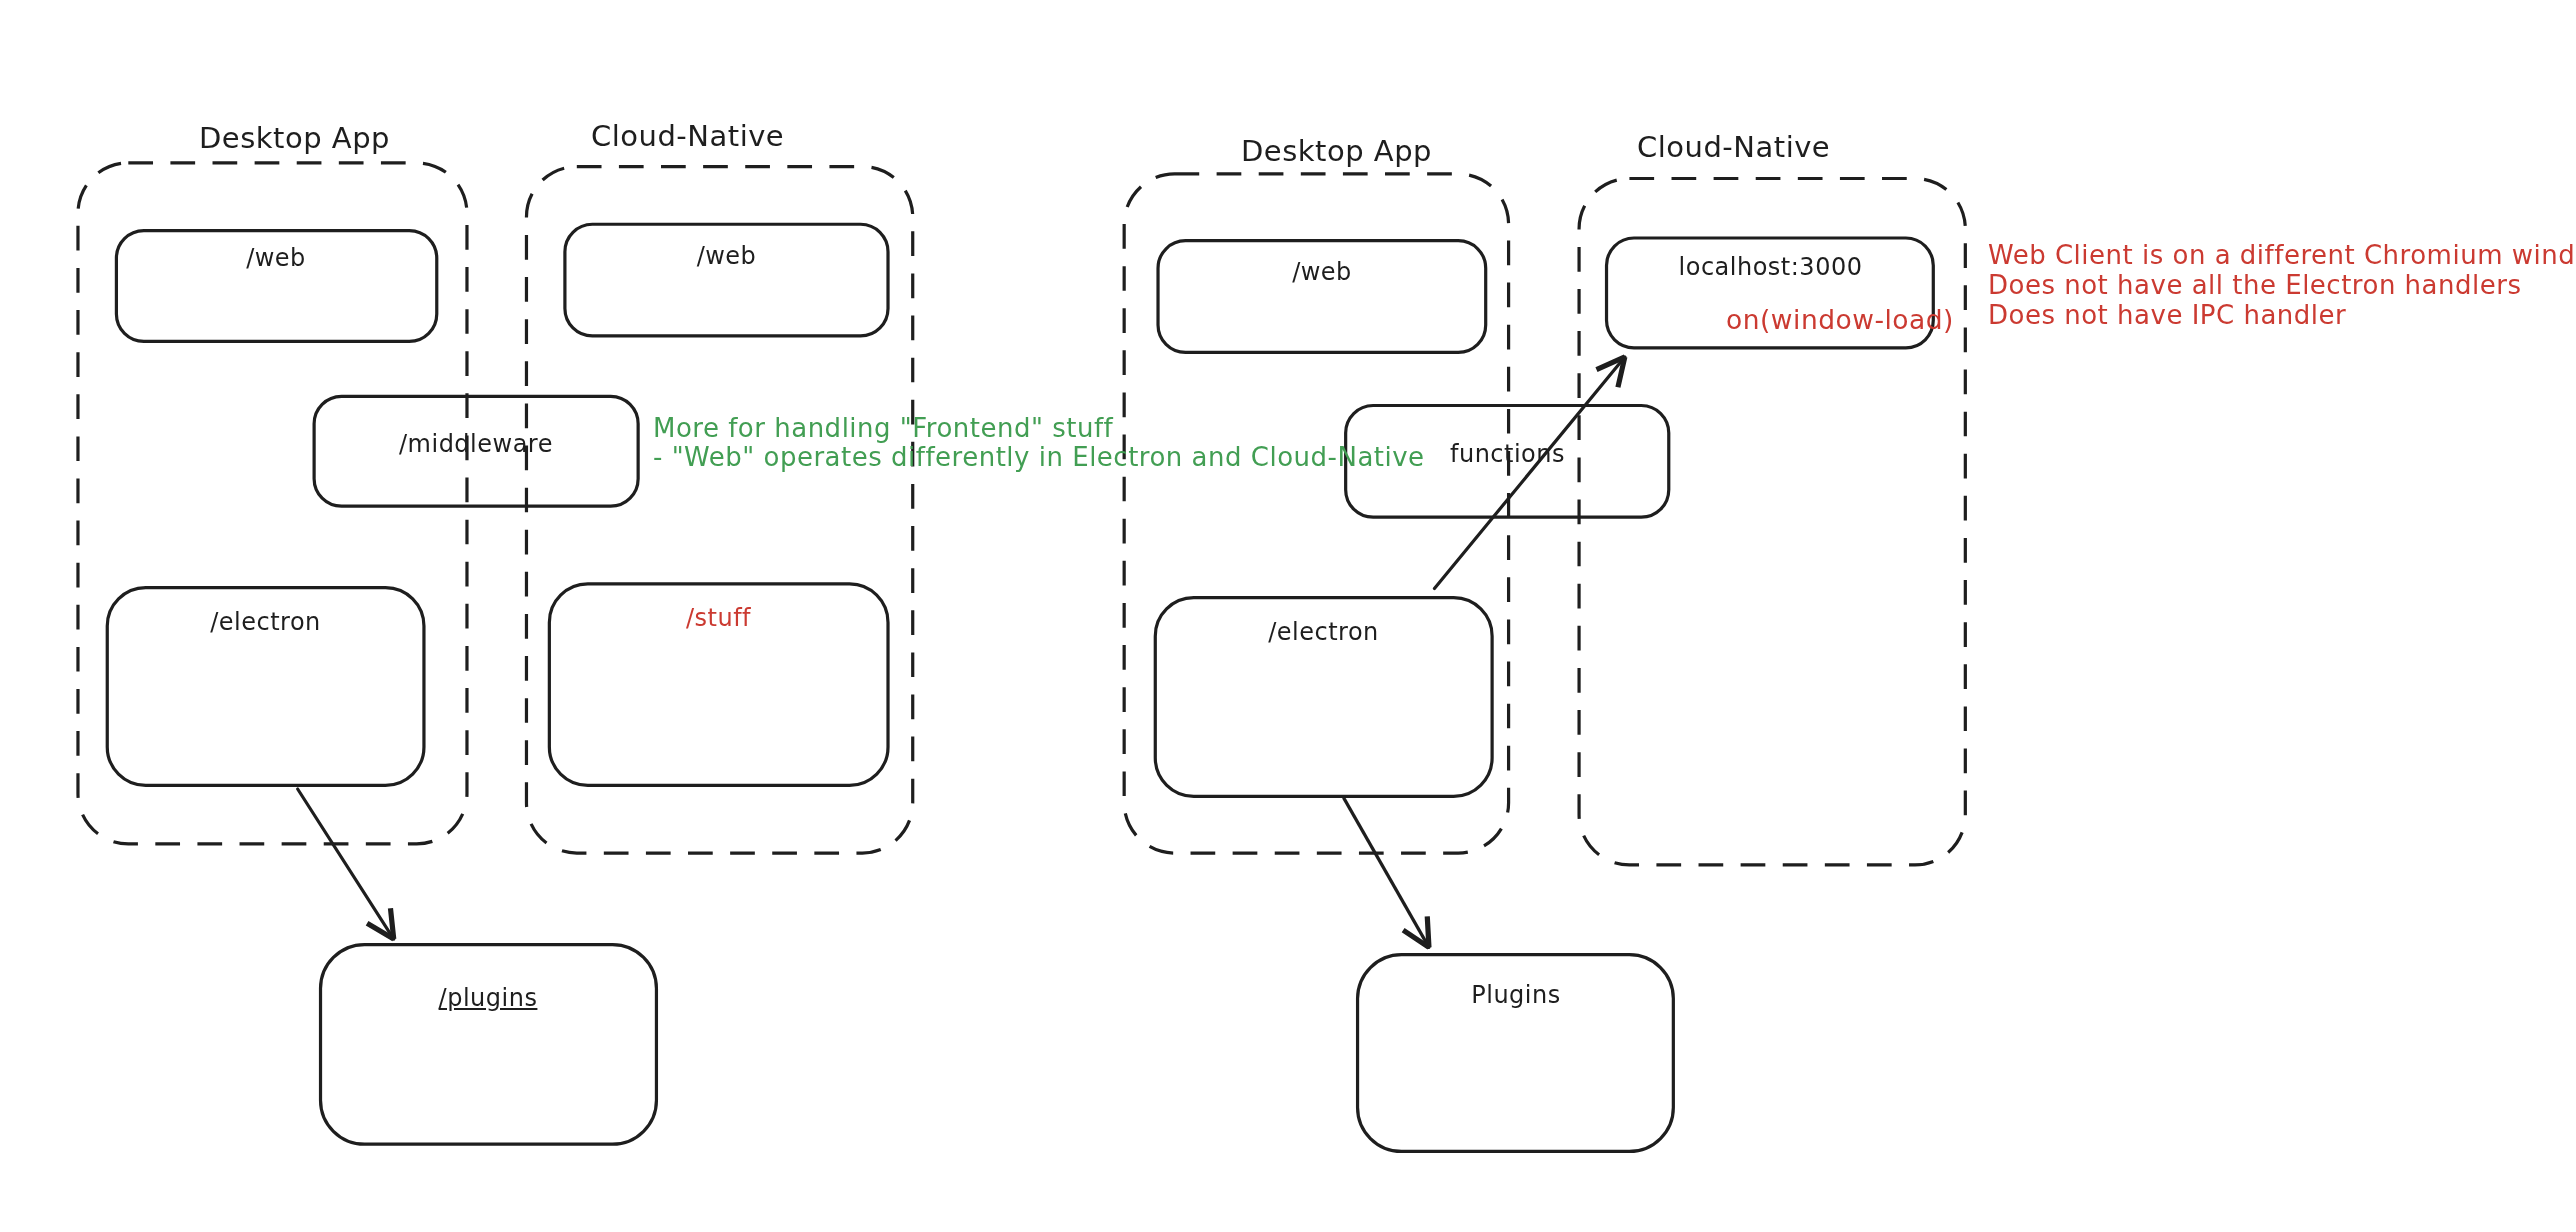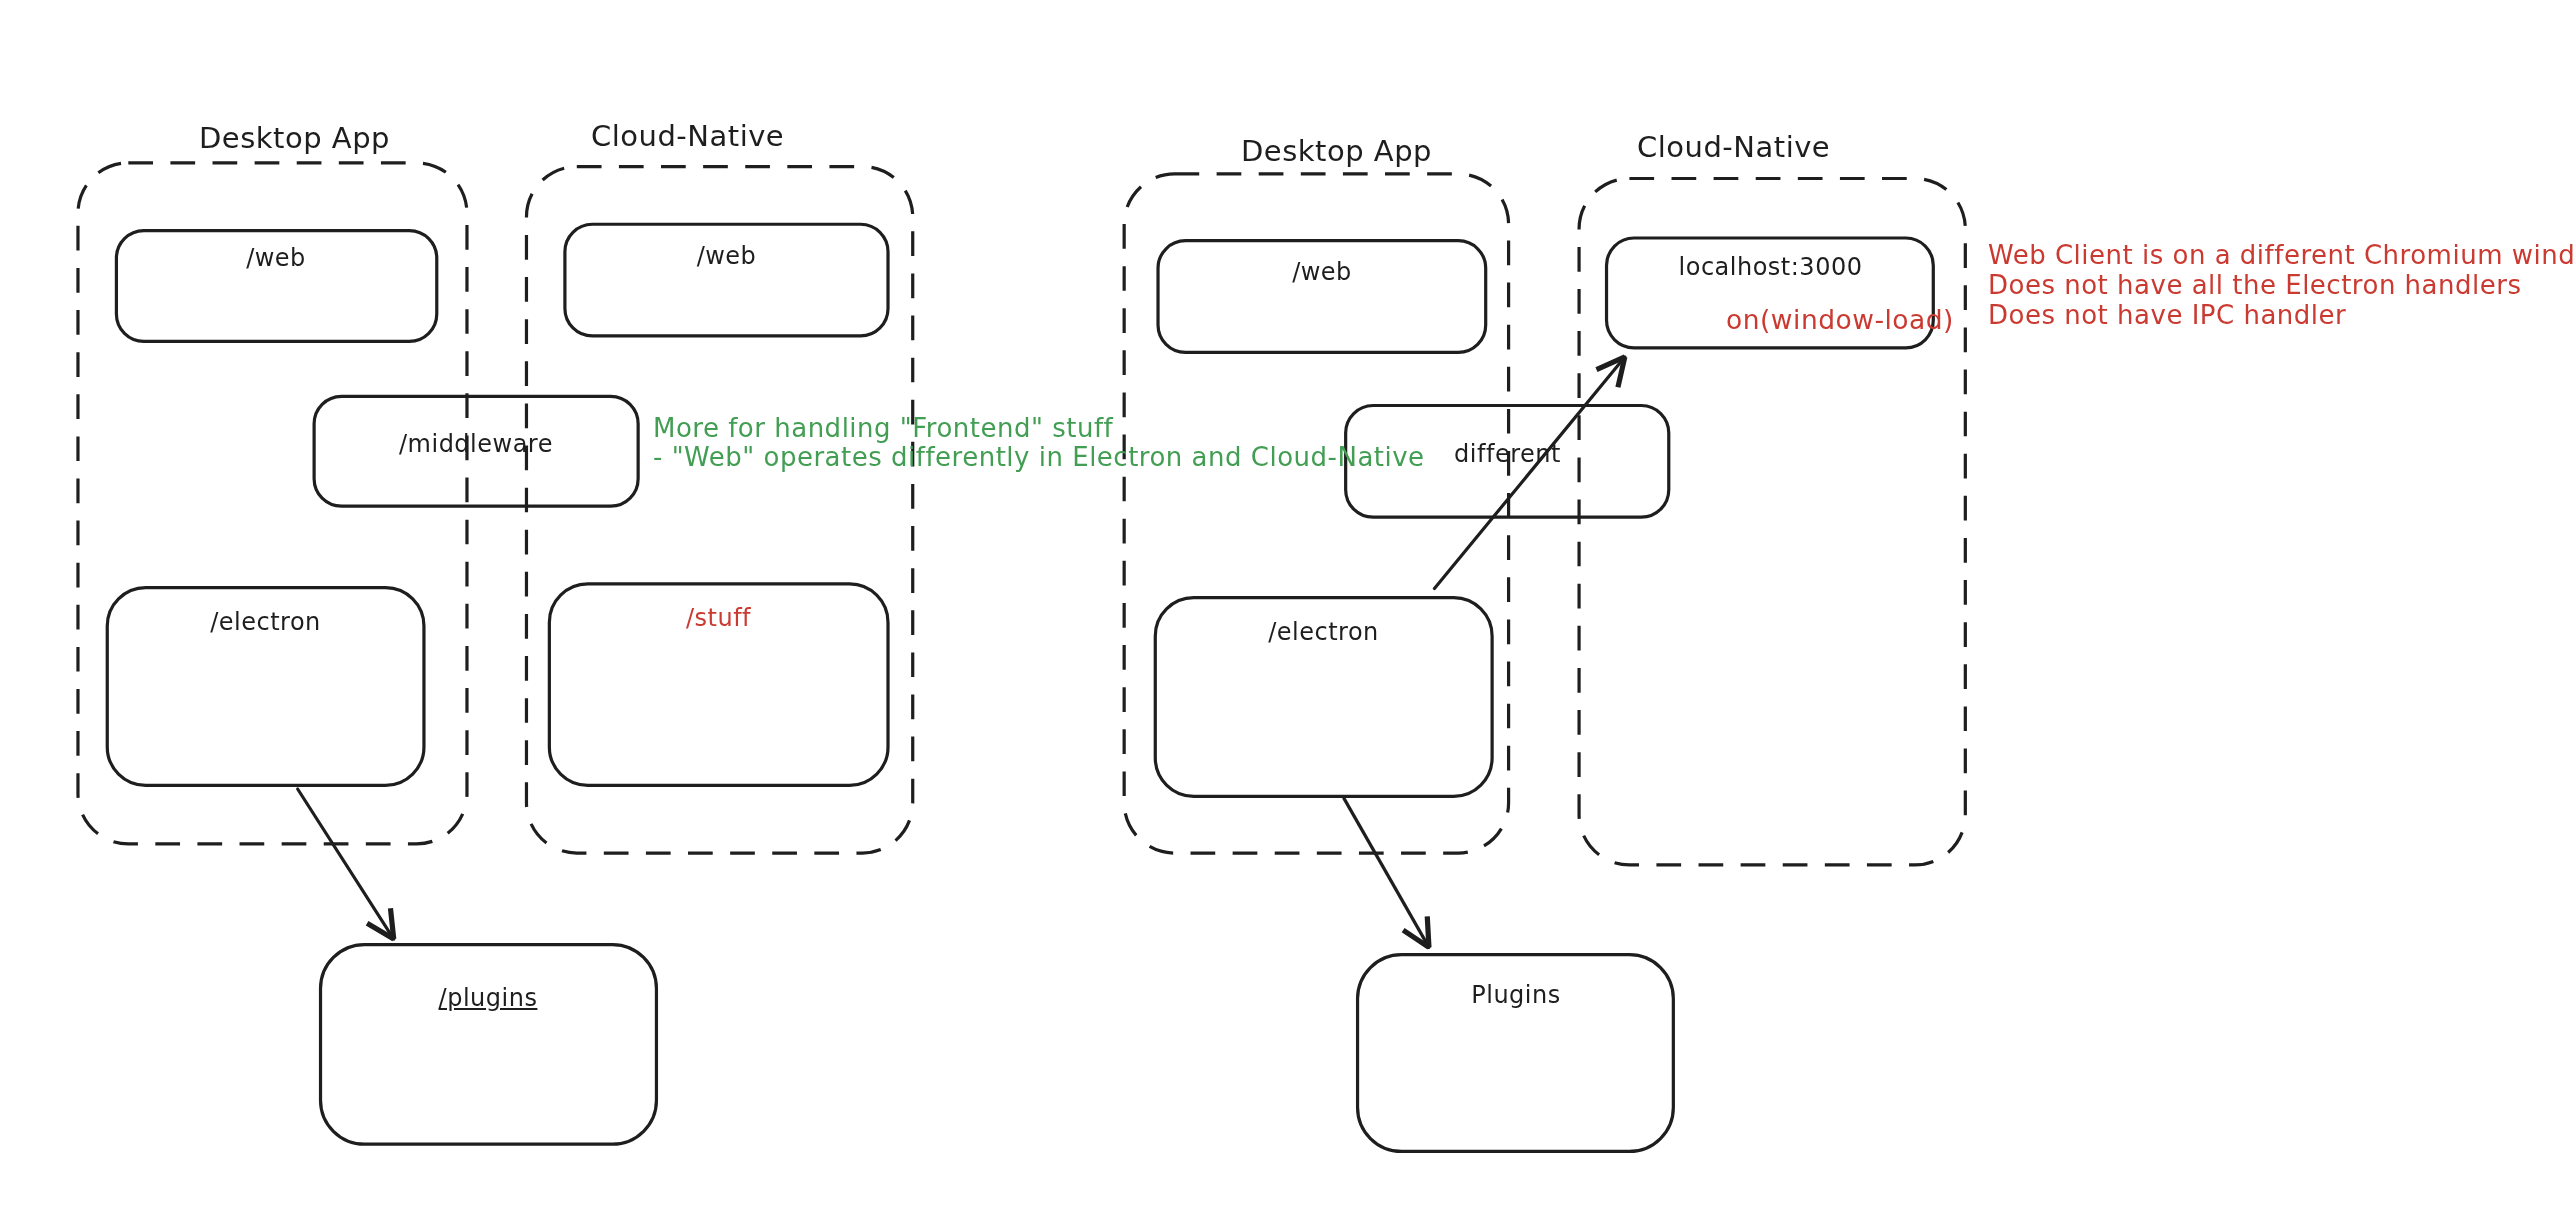--- a/index.html
+++ b/index.html
@@ -99,21 +99,21 @@
     <div>More for handling "Frontend" stuff</div>
     <div>- "Web" operates differently in Electron and Cloud-Native</div>
   </div>
 
   <div class="txt title" style="left:1241px; top:134px;">Desktop App</div>
   <div class="txt title" style="left:1637px; top:130px;">Cloud-Native</div>
 
   <div class="txt boxlabel" style="left:1158px; top:258px;  width:328px;">/web</div>
   <div class="txt boxlabel" style="left:1607px; top:253px;  width:327px;">localhost:3000</div>
   <div class="txt red-text" style="left:1726px; top:304px; font-size:26.5px;">on(window-load)</div>
-  <div class="txt boxlabel" style="left:1346px; top:440px;  width:323px;">different</div>
+  <div class="txt boxlabel" style="left:1346px; top:440px;  width:323px;">functions</div>
   <div class="txt boxlabel" style="left:1155px; top:618px;  width:337px;">/electron</div>
   <div class="txt boxlabel" style="left:1358px; top:981px; width:316px;">Plugins</div>
 
   <div class="txt note-red red-text" style="left:1988px; top:240px;">
     <div>Web Client is on a different Chromium window</div>
     <div>Does not have all the Electron handlers</div>
     <div>Does not have IPC handler</div>
   </div>
 
 </div>

